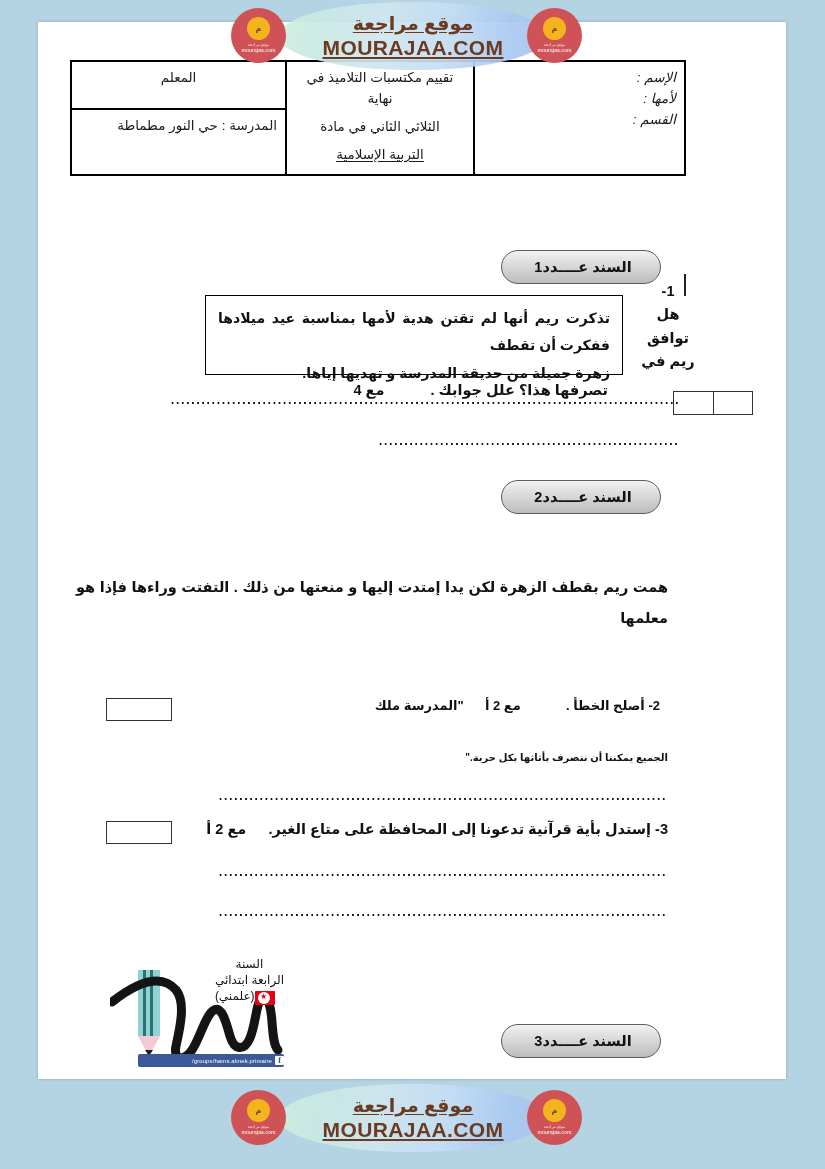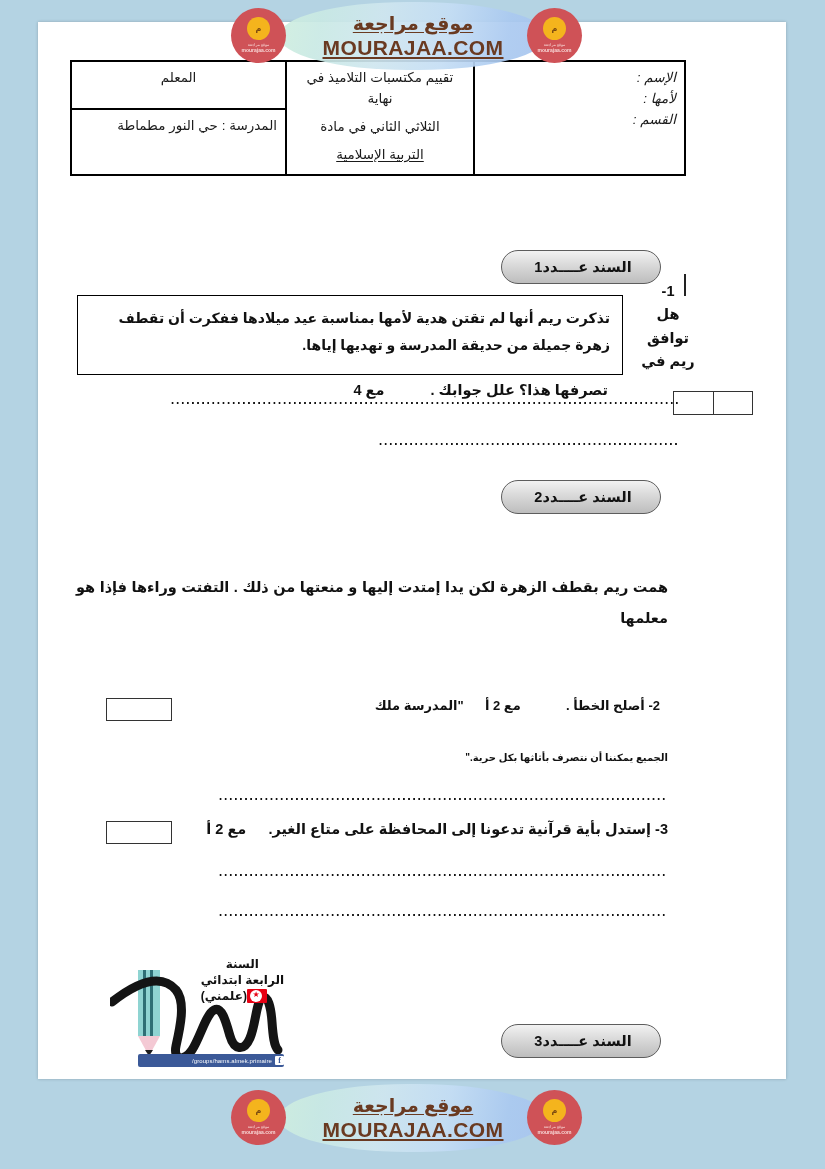--- a/index.html
+++ b/index.html
@@ -191,21 +191,21 @@
     width: 1.6px;
     height: 22px;
     background: #222;
   }
 
   
   .story-box {
     position: absolute;
     right: 163px;
     top: 273px;
-    width: 546px;
+    width: 418px;
     height: 80px;
     border: 1.6px solid #000;
     box-sizing: border-box;
     padding: 9px 12px 0 12px;
     direction: rtl;
     font-size: 14px;
     font-weight: 700;
     line-height: 1.95;
     color: #111;
     text-align: justify;
@@ -285,29 +285,29 @@
     width: 180px;
     height: 125px;
   }
   .logo-words {
     position: absolute;
     right: 6px;
     top: 6px;
     text-align: center;
     direction: rtl;
     font-size: 12px;
-    font-weight: 700;
+    font-weight: 400;
     color: #111;
     line-height: 1.35;
     z-index: 3;
     margin-left: 16px;
   }
   .logo-words .l3 {
     display: flex;
-    align-items: center;
+    align-items: flex-end;
     justify-content: flex-end;
     gap: 0;
   }
   .flag {
     width: 20px;
     height: 14px;
     background: #e70013;
     position: relative;
     border-radius: 1px;
     display: inline-block;

